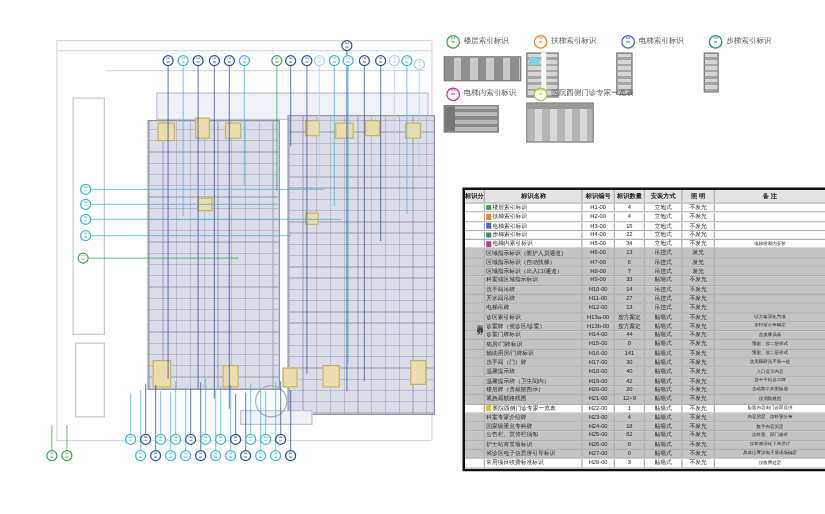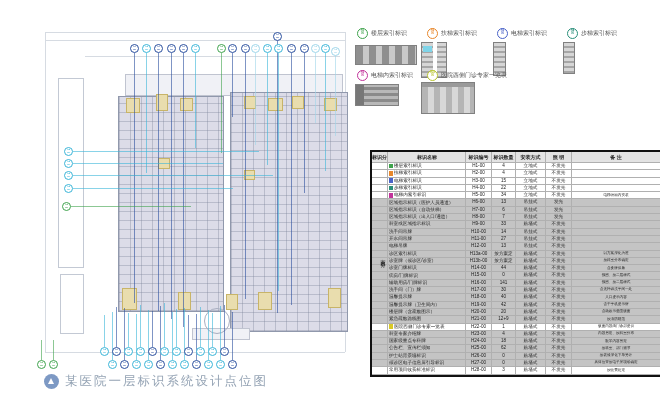--- a/index.html
+++ b/index.html
@@ -717,18 +717,14 @@
           <div class="tc c2">H28-00</div>
           <div class="tc c3">3</div>
           <div class="tc c4">贴墙式</div>
           <div class="tc c5">不发光</div>
           <div class="tc c6">按收费处定</div>
         </div>
       </div>
   </div>
   <div id="cat-vertical">室内部分</div>
 
-  <div id="title-bar">
-    <div id="title-icon"></div>
-    <div id="page-title">某医院一层标识系统设计点位图</div>
-  </div>
 
 </div>
 
 </body></html>

